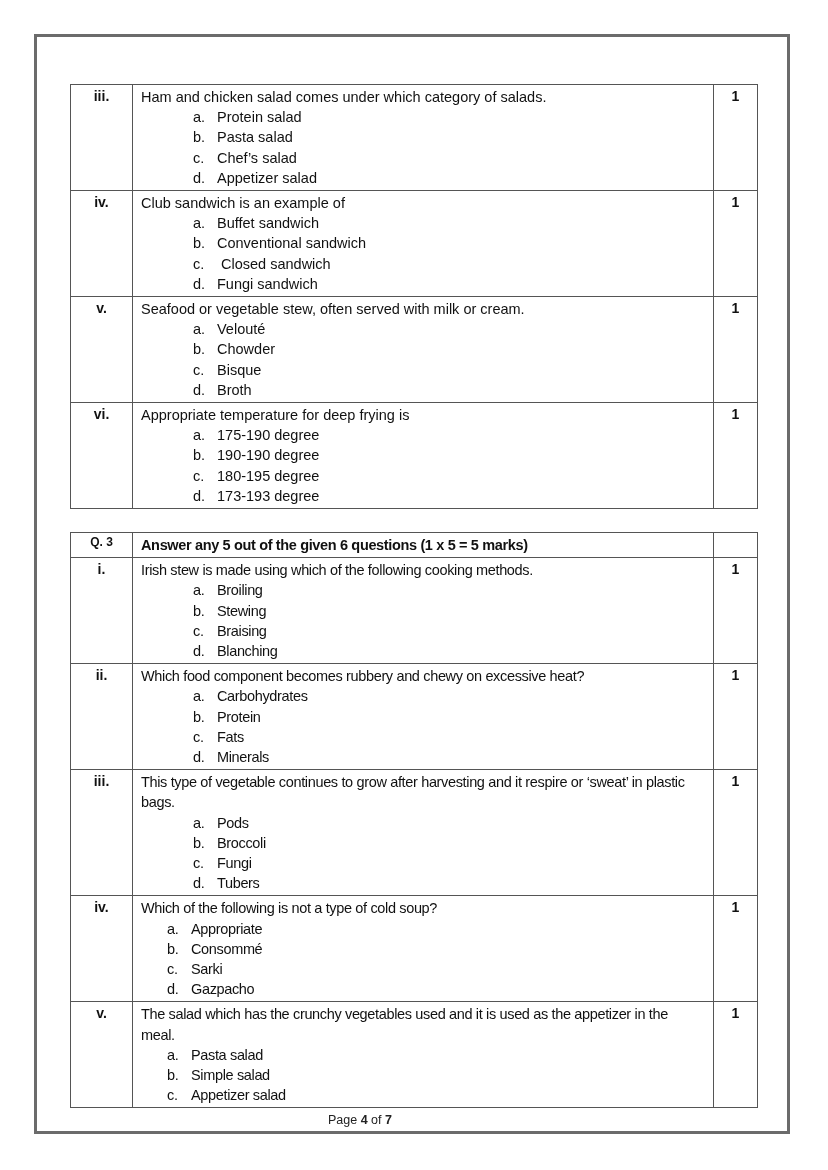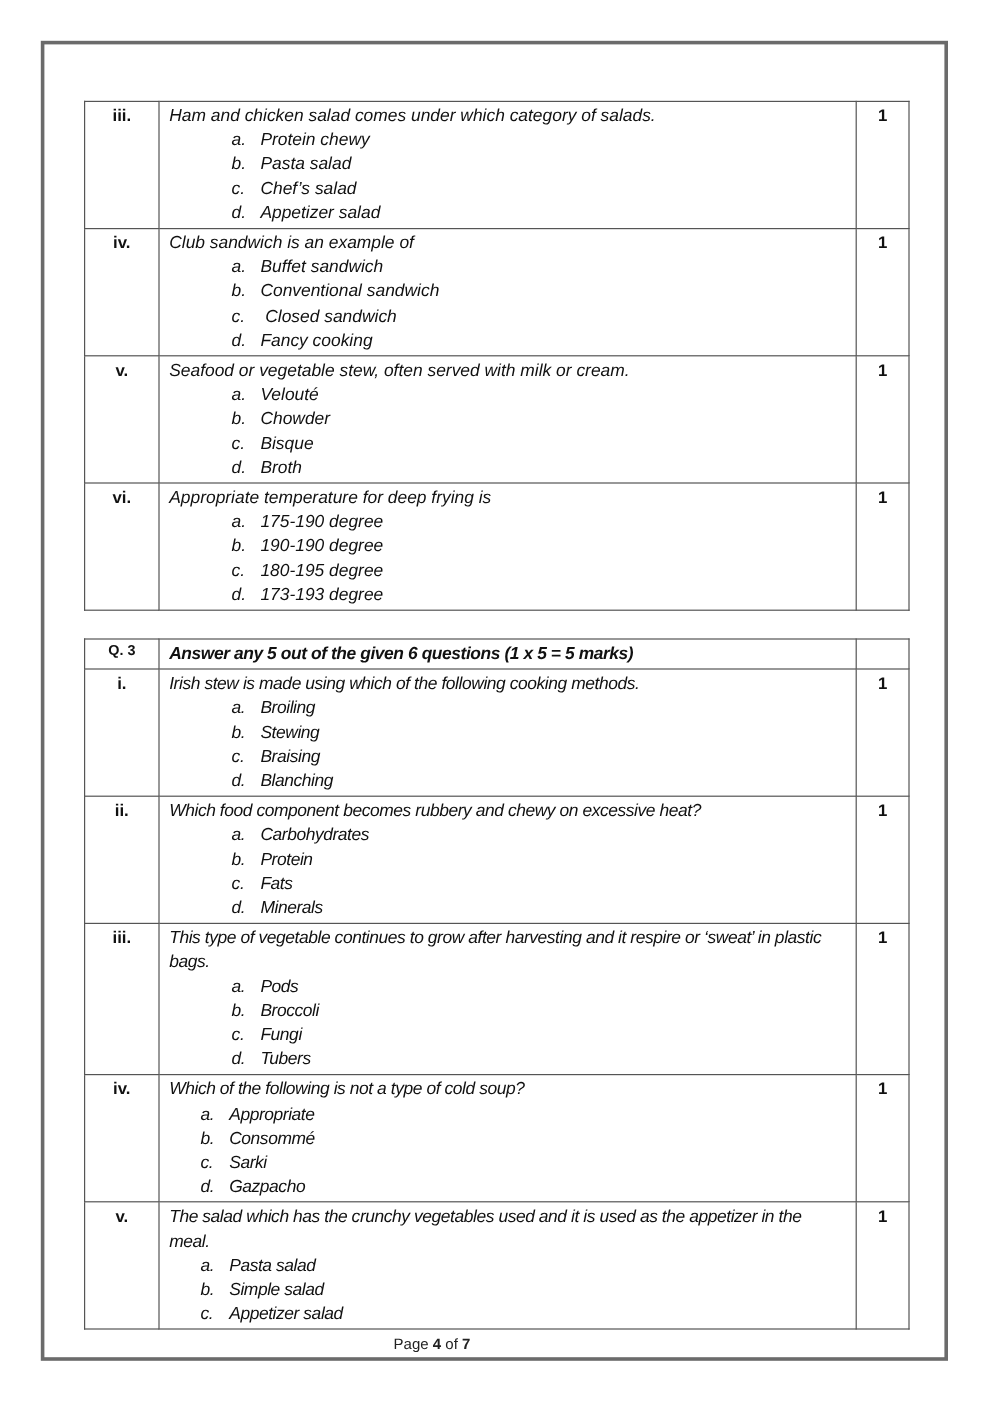--- a/index.html
+++ b/index.html
@@ -7,21 +7,21 @@
          font-family: "Liberation Sans", "DejaVu Sans", sans-serif; color: #111; }
   .page-frame { position: absolute; left: 34px; top: 34px; width: 756px; height: 1100px;
                 border: 3px solid #6b6b6b; border-right-width: 3px; border-bottom-width: 3px;
                 box-sizing: border-box; }
   table.qtable { position: absolute; left: 70px; border-collapse: collapse; table-layout: fixed;
                  width: 687px; }
   table.qtable td { border: 1px solid #555; vertical-align: top; padding: 16px; }
   col.c-num { width: 62px; } col.c-q { width: 581px; } col.c-m { width: 44px; }
   .num { font-weight: bold; font-size: 14px; text-align: center; padding-top: 3px !important; }
   .marks { font-weight: bold; font-size: 14px; text-align: center; padding-top: 3px !important; }
-  .qcell { padding: 2px 8px 2px 8px !important; font-size: 14.5px; line-height: 20.2px; font-style: italic; }
+  .qcell { padding: 2px 8px 2px 8px !important; font-size: 14.5px; line-height: 20.2px; }
   .qtext { display: block; }
   .opts { list-style: none; margin: 0; padding: 0; }
   .opt { display: flex; line-height: 20.2px; font-size: 14.5px; }
   .opt .lbl { width: 24px; text-align: left; }
   .t1 .opt { padding-left: 52px; }
   .t2 .opt { padding-left: 26px; }
   .t2 .opt.wide { padding-left: 52px; }
   .t2 .qcell, .t2 .opt { letter-spacing: -0.35px; font-size: 14.5px; }
   .header-row td { font-weight: bold; font-size: 13.5px; padding-top: 2px !important; padding-bottom: 2px !important; }
   .header-row .num { font-size: 12px; }
@@ -42,21 +42,21 @@
     </colgroup>
   <tbody>
 
     <tr style="height:102px;">
       <td class="num">iii.</td>
       <td class="qcell">
         <span class="qtext">Ham and chicken salad comes under which category of salads.</span>
         <ul class="opts">
           <li class="opt">
               <span class="lbl">a.</span>
-              <span>Protein chewy</span>
+              <span>Protein salad</span>
             </li>
           <li class="opt">
               <span class="lbl">b.</span>
               <span>Pasta salad</span>
             </li>
           <li class="opt">
               <span class="lbl">c.</span>
               <span>Chef’s salad</span>
             </li>
           <li class="opt">
@@ -80,21 +80,21 @@
           <li class="opt">
               <span class="lbl">b.</span>
               <span>Conventional sandwich</span>
             </li>
           <li class="opt">
               <span class="lbl">c.</span>
               <span style="white-space:pre;"> Closed sandwich</span>
             </li>
           <li class="opt">
               <span class="lbl">d.</span>
-              <span>Fancy cooking</span>
+              <span>Fungi sandwich</span>
             </li>
         </ul>
       </td>
       <td class="marks">1</td>
     </tr>
 
     <tr style="height:102px;">
       <td class="num">v.</td>
       <td class="qcell">
         <span class="qtext">Seafood or vegetable stew, often served with milk or cream.</span>

